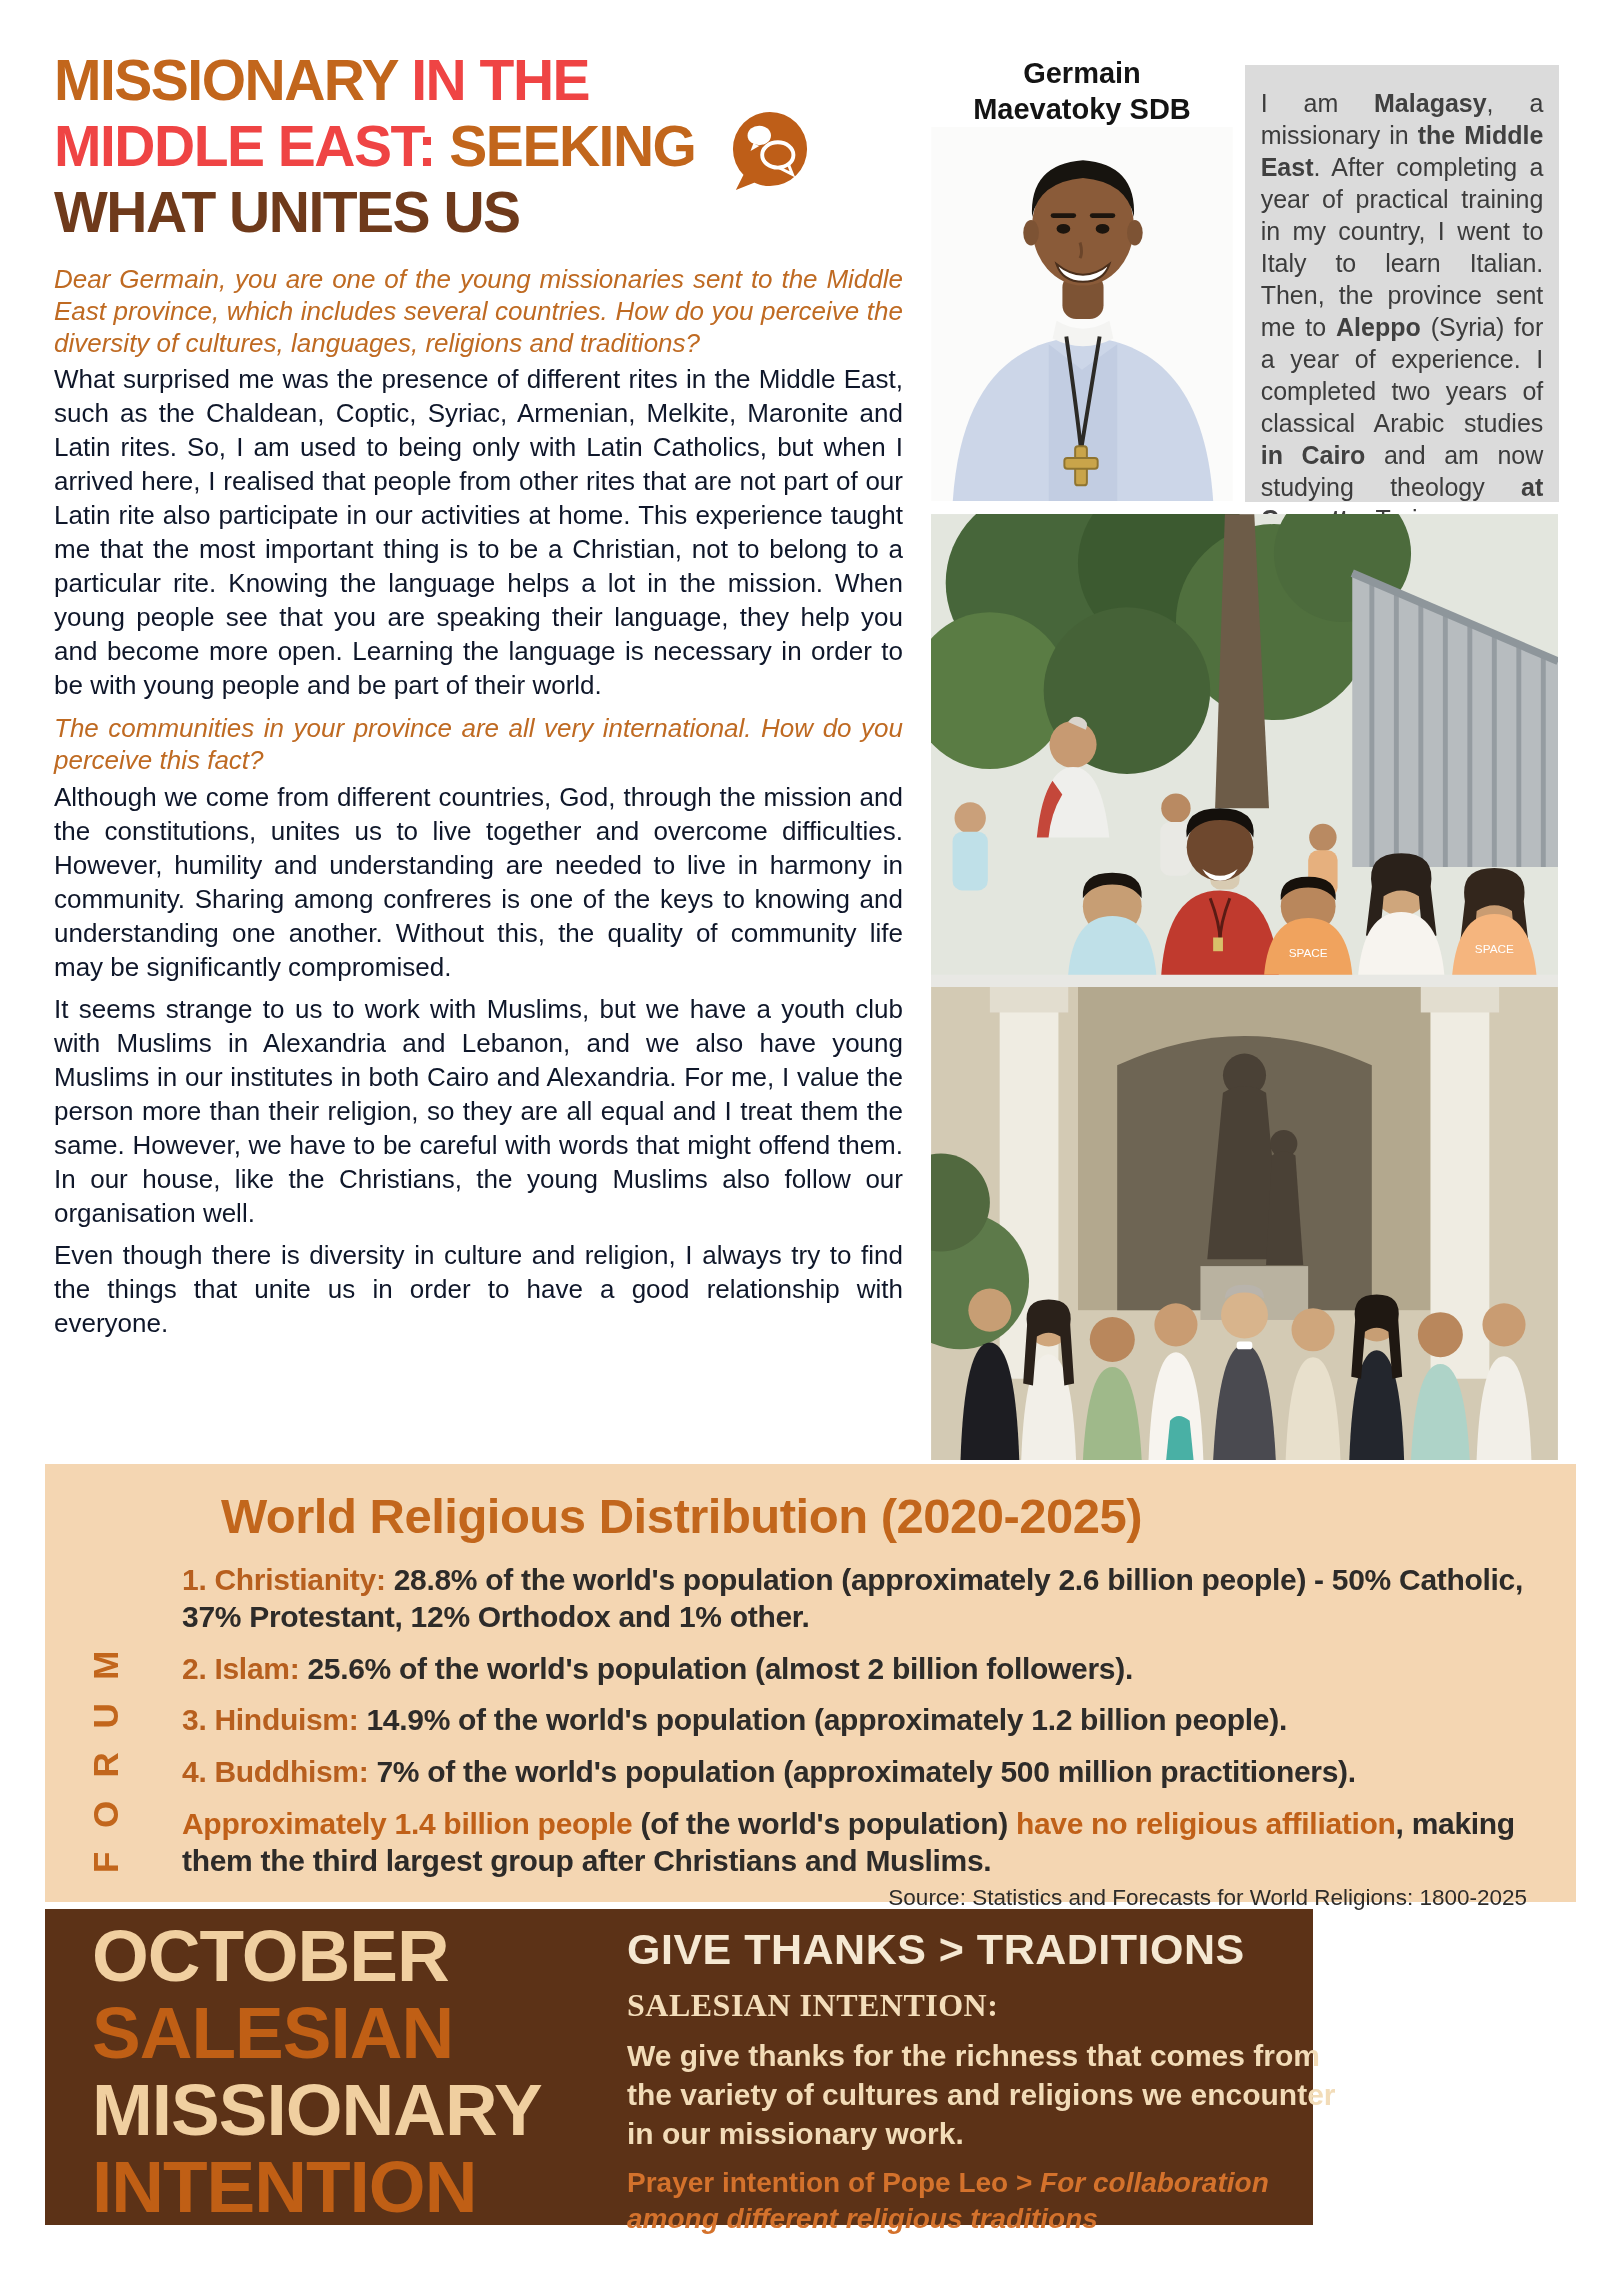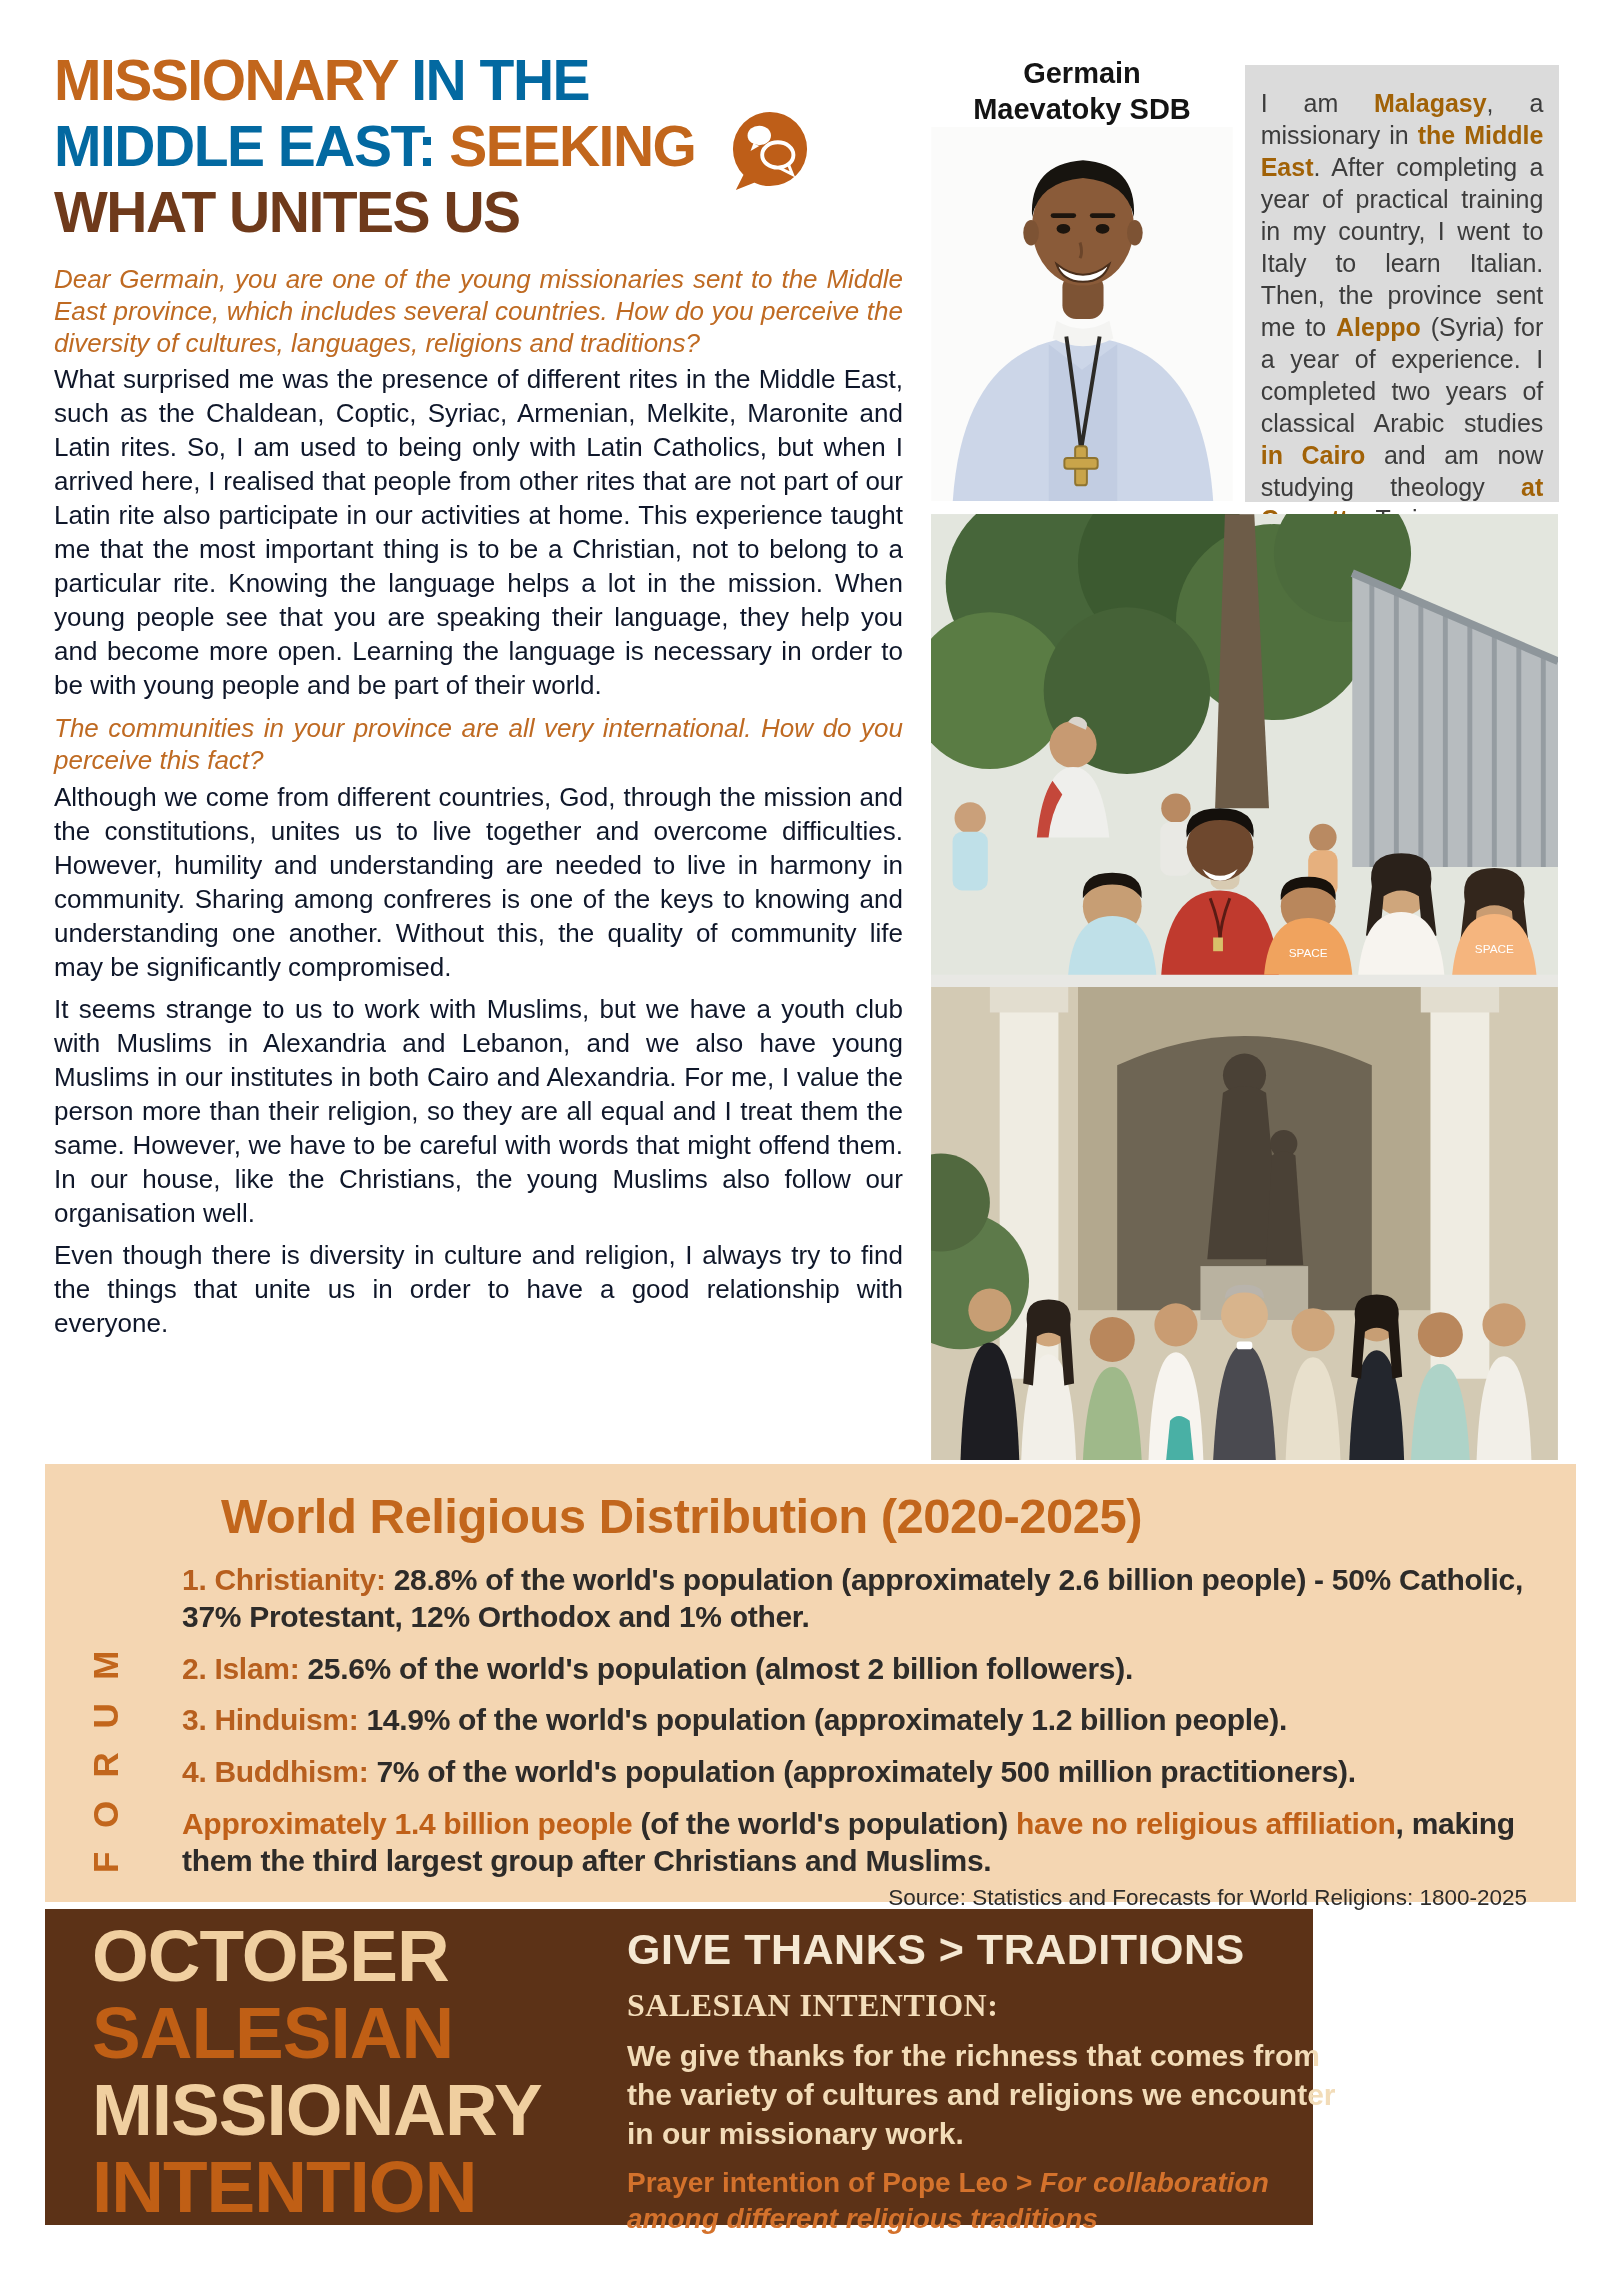--- a/index.html
+++ b/index.html
@@ -2,33 +2,33 @@
 <html><head>
 <meta charset="utf-8">
 <style>
   html,body{margin:0;padding:0;background:#ffffff;}
   body{width:1620px;height:2292px;position:relative;font-family:"Liberation Sans",sans-serif;}
   .page{position:absolute;inset:0;background:#fff;overflow:hidden;}
 
   
   .left-col{position:absolute;left:54px;top:47px;width:849px;}
   .title{margin:0 0 17.6px 0;font-size:57px;line-height:66px;font-weight:bold;letter-spacing:-1.5px;}
-  .t-orange{color:#c2661c;} .t-gray{color:#0369a1;} .t-brown{color:#6f3a1b;}
+  .t-orange{color:#c2661c;} .t-gray{color:#ef4444;} .t-brown{color:#6f3a1b;}
   .speech-icon{position:absolute;left:730px;top:110px;width:80px;height:82px;}
   .question{margin:9.8px 0 3.9px 0;font-size:26px;line-height:32px;color:#bf6a22;font-style:italic;text-align:justify;}
   .answer{margin:3.9px 0 7.8px 0;font-size:26px;line-height:34px;color:#0f172a;text-align:justify;}
 
   
   .caption{position:absolute;left:931px;top:55px;width:302px;text-align:center;
            font-size:29px;line-height:36px;font-weight:bold;color:#141414;}
   .portrait{position:absolute;left:931px;top:127px;width:302px;height:374px;background:#fdfdfd;}
   .bio-box{position:absolute;left:1245px;top:65px;width:314px;height:437px;background:#dbdbdb;
            box-sizing:border-box;padding:21.6px 15.7px;font-size:25px;line-height:32px;
            color:#3c3c3c;text-align:justify;}
-  .bio-box b{color:#a16207;}
+  .bio-box b{color:#404040;}
   .photo{position:absolute;background:#e8e8e4;overflow:hidden;}
   .photo svg{display:block;}
   .photo-group1{left:931px;top:514px;width:627px;height:501px;}
   .photo-group2{left:931px;top:987px;width:627px;height:473px;}
 
   
   .forum-box{position:absolute;left:45px;top:1464px;width:1531px;height:438px;background:#f4d6b2;
              box-sizing:border-box;padding:23.5px 49px 0 137px;}
   .forum-vertical{position:absolute;left:33px;top:49px;bottom:29px;width:55px;
                   writing-mode:vertical-rl;transform:rotate(180deg);

